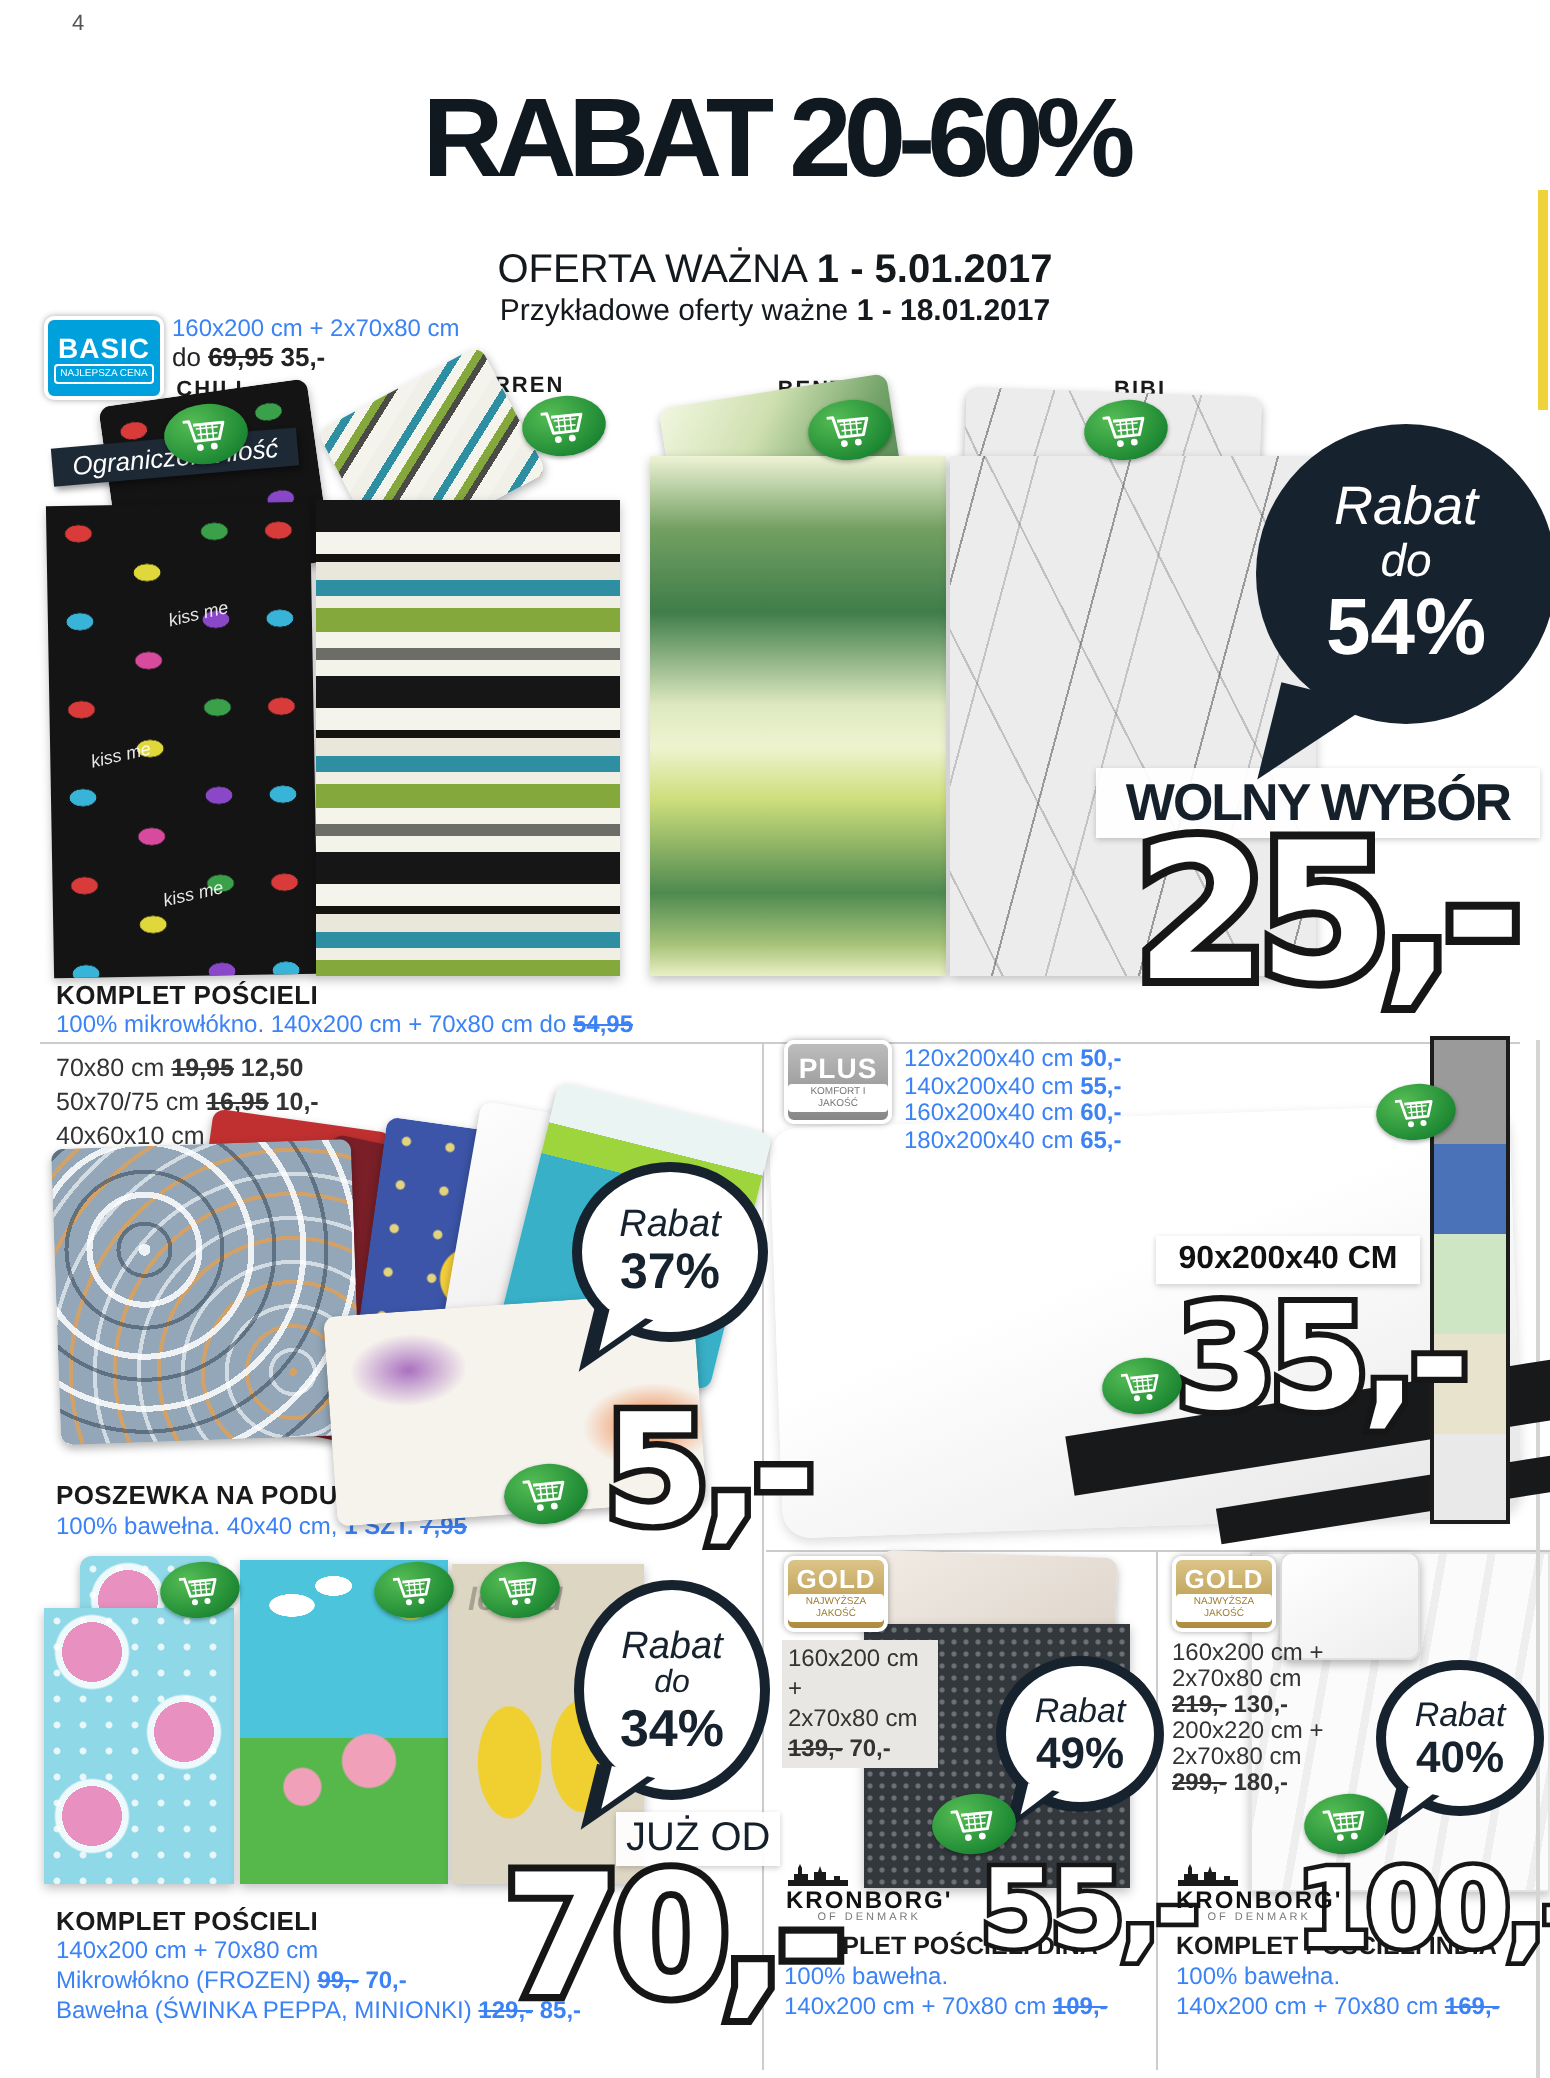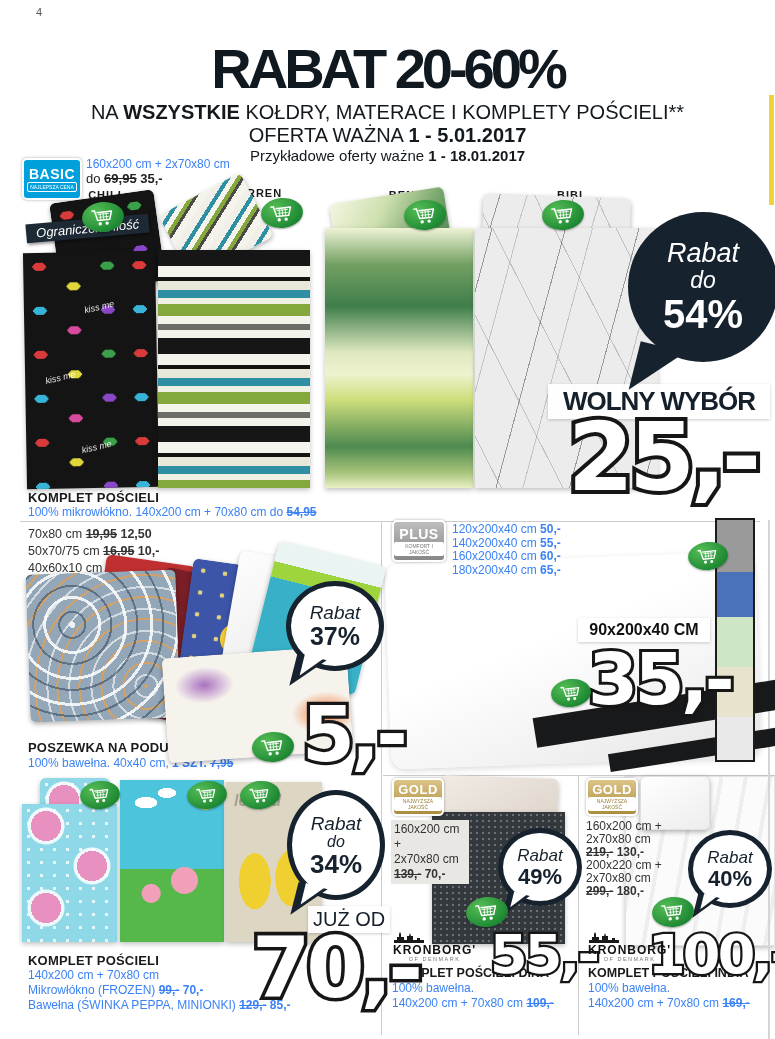--- a/index.html
+++ b/index.html
@@ -139,21 +139,20 @@
   .white-tag{background:rgba(255,255,255,.92);box-shadow:0 1px 3px rgba(0,0,0,.2);}
   .prod-label{font-size:11px;font-weight:bold;letter-spacing:1px;color:#1a1a1a;text-align:center;}
 </style>
 </head>
 <body>
 
 <div id="page">
 
   <div class="abs page-num">4</div>
   <div class="abs big-title">RABAT 20-60%</div>
-  <div class="abs sub1"><span>NA </span><span class="b">WSZYSTKIE</span><span> KOŁDRY, MATERACE I KOMPLETY POŚCIELI**</span></div>
   <div class="abs sub2"><span>OFERTA WAŻNA </span><span class="b">1 - 5.01.2017</span></div>
   <div class="abs sub3"><span>Przykładowe oferty ważne </span><span class="b">1 - 18.01.2017</span></div>
 
   <div class="abs badge basic" style="left:22px;top:158px;width:56px;height:38px;">
     <span class="big">BASIC</span>
     <span class="small">NAJLEPSZA CENA</span>
   </div>
   <div class="abs t12" style="left:86px;top:157px;">160x200 cm + 2x70x80 cm</div>
   <div class="abs" style="left:86px;top:171px;font-size:13px;"><span>do </span><span class="old">69,95</span><span class="b"> 35,-</span></div>
 

